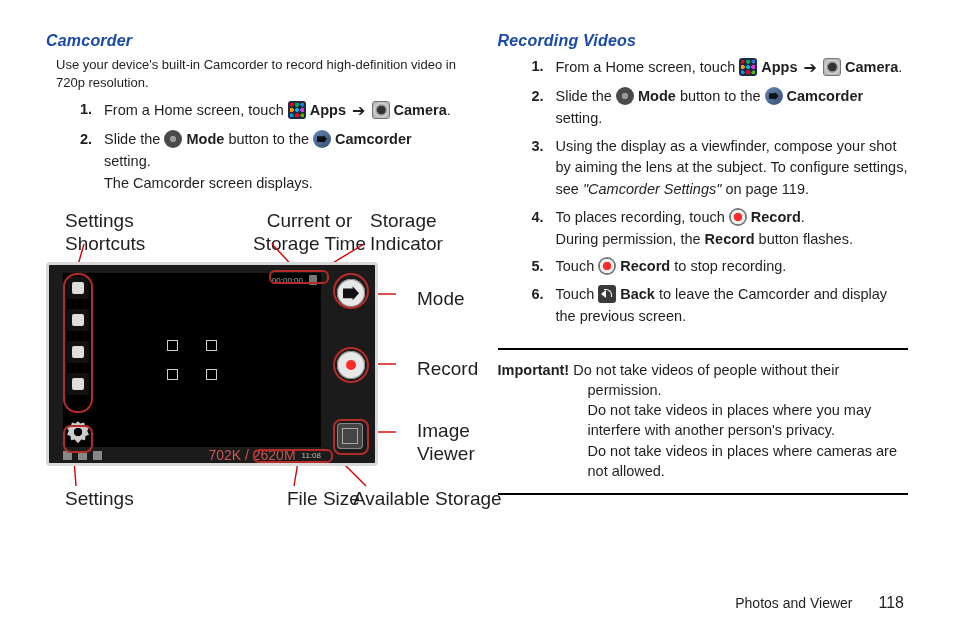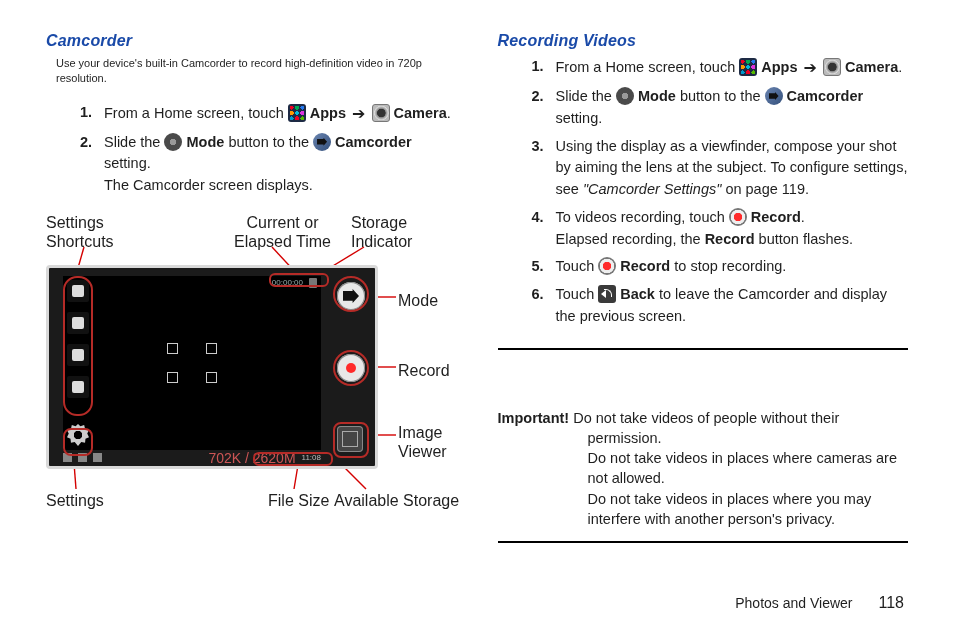--- a/index.html
+++ b/index.html
@@ -30,21 +30,21 @@
   .col { flex:1; min-width:0; }
   .section-title {
     font-style: italic;
     font-weight: 700;
     color: var(--accent);
     font-size: 16px;
     margin: 2px 0 6px 0;
     font-family: Arial, sans-serif;
     letter-spacing:.2px;
   }
-  .lead { font-size:11px; line-height:1.35; margin:0 0 16px 10px; }
+  .lead { font-size:13px; line-height:1.35; margin:0 0 8px 10px; }
   ol.steps { list-style: none; padding:0; margin:0 0 0 34px; }
   ol.steps > li {
     position:relative;
     padding:0 0 6px 24px;
     font-size:14.5px;
     line-height:1.5;
   }
   ol.steps > li > .num {
     position:absolute;
     left:0; top:0;
@@ -86,23 +86,24 @@
 
   
   .callouts {
     position:relative;
     width:420px;
     height:320px;
     margin-top:10px;
   }
   .callouts .label {
     position:absolute;
-    font-size:16px;
+    font-size:19px;
     line-height:1.2;
     white-space:pre;
+    margin-left:19px;
   }
   .callouts svg.leaders {
     position:absolute;
     inset:0;
     width:100%; height:100%;
     overflow:visible;
   }
 
   .device {
     position:absolute;
@@ -194,21 +195,20 @@
     border-top:2px solid #000;
     border-bottom:2px solid #000;
     padding:10px 0 12px 0;
     margin-top:14px;
     font-size:14.5px;
     line-height:1.4;
   }
   .important-wrap .hang {
     padding-left:90px;
     text-indent:-90px;
-    margin-top:48px;
   }
 
   .footer {
     position:absolute;
     right:50px; bottom:24px;
     font-size:14px;
     display:flex; gap:26px; align-items:baseline;
   }
   .footer .pnum { font-size:16px; }
 </style>
@@ -242,21 +242,21 @@
         <br>
         <span>setting.</span><br>
         <span>The Camcorder screen displays.</span>
       </li>
     </ol>
 
     <div class="callouts">
       <div class="label" style="left:0;top:0">Settings
 Shortcuts</div>
       <div class="label" style="left:188px;top:0;text-align:center">Current or
-Elapsed Time</div>
+Storage Time</div>
       <div class="label" style="left:305px;top:0">Storage
 Indicator</div>
       <div class="label" style="left:352px;top:78px">Mode</div>
       <div class="label" style="left:352px;top:148px">Record</div>
       <div class="label" style="left:352px;top:210px">Image
 Viewer</div>
       <div class="label" style="left:0;top:278px">Settings</div>
       <div class="label" style="left:222px;top:278px">File Size</div>
       <div class="label" style="left:288px;top:278px">Available Storage</div>
 
@@ -344,46 +344,46 @@
         <span class="ico ico-camc"></span>
         <span class="bold">Camcorder</span>
         <br><span>setting.</span>
       </li>
       <li>
         <span class="num">3.</span>
         <span>Using the display as a viewfinder, compose your shot by aiming the lens at the subject. To configure settings, see </span><span class="it">"Camcorder Settings"</span><span> on page 119.</span>
       </li>
       <li>
         <span class="num">4.</span>
-        <span>To videos recording, touch</span>
+        <span>To places recording, touch</span>
         <span class="ico ico-rec"></span>
         <span class="bold">Record</span>.<br>
-        <span>Elapsed recording, the </span><span class="bold">Record</span><span> button flashes.</span>
+        <span>During permission, the </span><span class="bold">Record</span><span> button flashes.</span>
       </li>
       <li>
         <span class="num">5.</span>
         <span>Touch</span>
         <span class="ico ico-rec"></span>
         <span class="bold">Record</span><span> to stop recording.</span>
       </li>
       <li>
         <span class="num">6.</span>
         <span>Touch</span>
         <span class="ico ico-back"></span>
         <span class="bold">Back</span><span> to leave the Camcorder and display the previous screen.</span>
       </li>
     </ol>
 
     <div class="important-wrap">
       <div class="hang">
         <span class="bold">Important!</span>
         <span>Do not take videos of people without their permission.</span>
       </div>
+      <div style="padding-left:90px">Do not take videos in places where you may interfere with another person's privacy.</div>
       <div style="padding-left:90px">Do not take videos in places where cameras are not allowed.</div>
-      <div style="padding-left:90px">Do not take videos in places where you may interfere with another person's privacy.</div>
     </div>
   </div>
 </div>
 
 <div class="footer">
   <span>Photos and Viewer</span>
   <span class="pnum">118</span>
 </div>
 
 </body></html>

